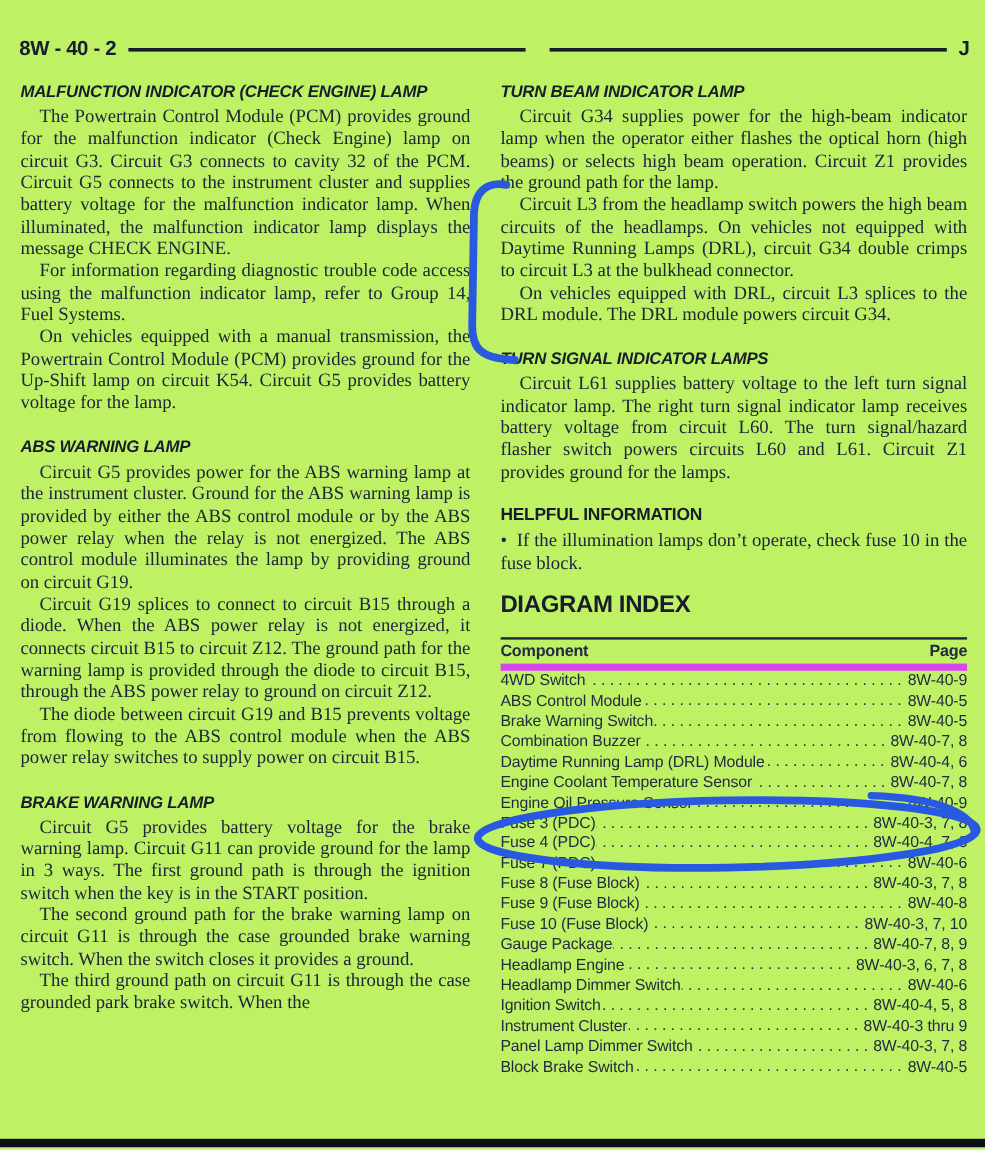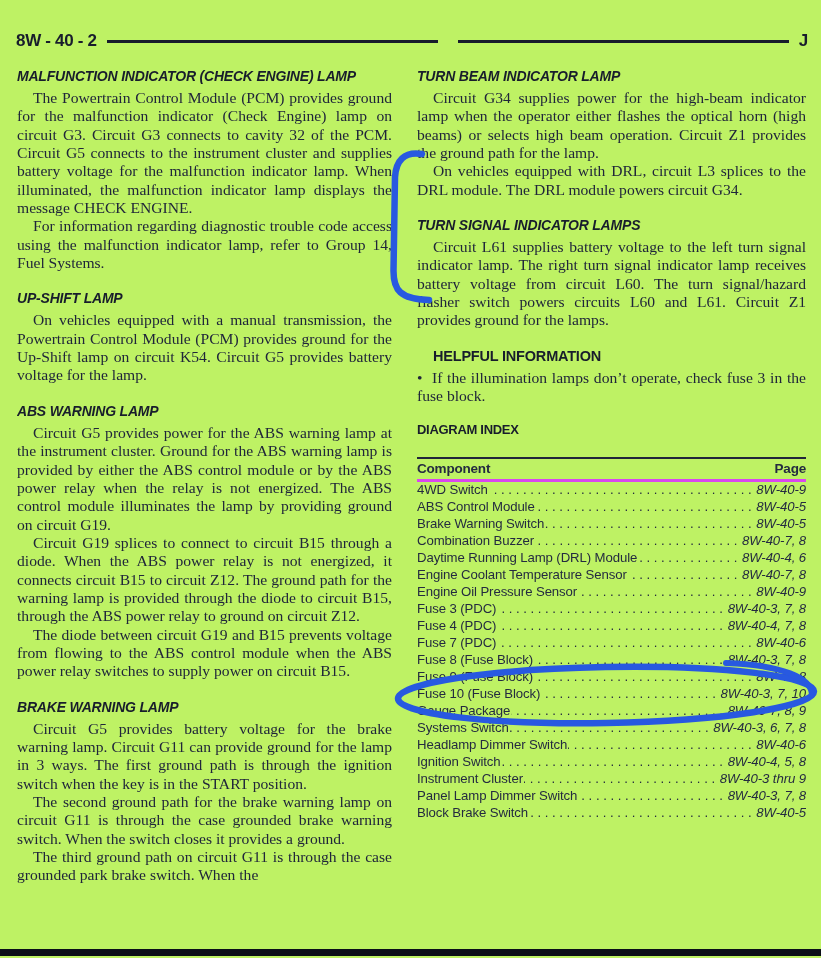--- a/index.html
+++ b/index.html
@@ -18,34 +18,34 @@
   .col-right{left:417px;width:389px;}
 
   .sec-heading{font-family:"Liberation Sans",sans-serif;font-style:italic;font-weight:bold;
         font-size:14px;line-height:20px;color:#181d2c;margin:16px 0 3px 0;letter-spacing:-0.2px;}
   .col > :first-child .sec-heading:first-child, .first-head{margin-top:10px;}
   .body-para{font-size:15.6px;line-height:18.35px;text-align:justify;text-indent:16px;margin:0;}
   .bullet{text-indent:0;}
   .bullet::before{content:"\2022\00a0\00a0";}
 
   .sans-h-small{font-family:"Liberation Sans",sans-serif;font-weight:bold;font-size:14.5px;
-        line-height:18px;color:#181d2c;margin:17px 0 4px 16px;letter-spacing:-0.2px;}
-  .sans-h-large{font-family:"Liberation Sans",sans-serif;font-weight:bold;font-size:13px;
+        line-height:18px;color:#181d2c;margin:17px 0 4px 0;letter-spacing:-0.2px;}
+  .sans-h-large{font-family:"Liberation Sans",sans-serif;font-weight:bold;font-size:20px;
         line-height:20px;color:#181d2c;margin:15px 0 0 0;letter-spacing:-0.3px;}
 
   .index-table{margin-top:17px;font-family:"Liberation Sans",sans-serif;color:#242b40;}
   .index-head{display:flex;justify-content:space-between;font-weight:bold;font-size:13.5px;
-        padding:2px 0 3px 0;border-top:2px solid #20263a;border-bottom:3px solid #d946ef;
+        padding:2px 0 3px 0;border-top:2px solid #20263a;border-bottom:6px solid #d946ef;
         letter-spacing:-0.2px;}
   .index-row{display:flex;align-items:baseline;font-size:13.2px;line-height:16.95px;
         letter-spacing:-0.1px;}
   .index-row .comp{white-space:nowrap;}
   .index-row .dots{flex:1;overflow:hidden;white-space:nowrap;letter-spacing:3.6px;
         margin:0 1px;direction:rtl;text-align:left;}
-  .index-row .pg{white-space:nowrap;font-style:italic;}
+  .index-row .pg{white-space:nowrap;}
 
   
   .annotation-overlay{position:absolute;left:0;top:0;pointer-events:none;}
 
   
   .bottom-bar{position:absolute;left:0;top:949px;width:821px;height:7px;background:#0b0e17;}
 </style>
 </head>
 <body>
 
@@ -55,44 +55,44 @@
     <span>8W - 40 - 2</span>
     <span class="hrule"></span>
     <span class="hrule"></span>
     <span>J</span>
   </div>
 
   <div class="col col-left">
       <h2 class="sec-heading first-head">MALFUNCTION INDICATOR (CHECK ENGINE) LAMP</h2>
       <p class="body-para">The Powertrain Control Module (PCM) provides ground for the malfunction indicator (Check Engine) lamp on circuit G3. Circuit G3 connects to cavity 32 of the PCM. Circuit G5 connects to the instrument cluster and supplies battery voltage for the malfunction indicator lamp. When illuminated, the malfunction indicator lamp displays the message CHECK ENGINE.</p>
       <p class="body-para">For information regarding diagnostic trouble code access using the malfunction indicator lamp, refer to Group 14, Fuel Systems.</p>
-      <h2 class="sec-heading">UP-SHIFT LAMP</h2>
       <p class="body-para">On vehicles equipped with a manual transmission, the Powertrain Control Module (PCM) provides ground for the Up-Shift lamp on circuit K54. Circuit G5 provides battery voltage for the lamp.</p>
       <h2 class="sec-heading">ABS WARNING LAMP</h2>
       <p class="body-para">Circuit G5 provides power for the ABS warning lamp at the instrument cluster. Ground for the ABS warning lamp is provided by either the ABS control module or by the ABS power relay when the relay is not energized. The ABS control module illuminates the lamp by providing ground on circuit G19.</p>
       <p class="body-para">Circuit G19 splices to connect to circuit B15 through a diode. When the ABS power relay is not energized, it connects circuit B15 to circuit Z12. The ground path for the warning lamp is provided through the diode to circuit B15, through the ABS power relay to ground on circuit Z12.</p>
       <p class="body-para">The diode between circuit G19 and B15 prevents voltage from flowing to the ABS control module when the ABS power relay switches to supply power on circuit B15.</p>
       <h2 class="sec-heading">BRAKE WARNING LAMP</h2>
       <p class="body-para">Circuit G5 provides battery voltage for the brake warning lamp. Circuit G11 can provide ground for the lamp in 3 ways. The first ground path is through the ignition switch when the key is in the START position.</p>
       <p class="body-para">The second ground path for the brake warning lamp on circuit G11 is through the case grounded brake warning switch. When the switch closes it provides a ground.</p>
       <p class="body-para">The third ground path on circuit G11 is through the case grounded park brake switch. When the</p>
     </div>
 
   <div class="col col-right">
     <div>
         <h2 class="sec-heading first-head">TURN BEAM INDICATOR LAMP</h2>
         <p class="body-para">Circuit G34 supplies power for the high-beam indicator lamp when the operator either flashes the optical horn (high beams) or selects high beam operation. Circuit Z1 provides the ground path for the lamp.</p>
+        <p class="body-para">Circuit L3 from the headlamp switch powers the high beam circuits of the headlamps. On vehicles not equipped with Daytime Running Lamps (DRL), circuit G34 double crimps to circuit L3 at the bulkhead connector.</p>
         <p class="body-para">On vehicles equipped with DRL, circuit L3 splices to the DRL module. The DRL module powers circuit G34.</p>
         <h2 class="sec-heading">TURN SIGNAL INDICATOR LAMPS</h2>
         <p class="body-para">Circuit L61 supplies battery voltage to the left turn signal indicator lamp. The right turn signal indicator lamp receives battery voltage from circuit L60. The turn signal/hazard flasher switch powers circuits L60 and L61. Circuit Z1 provides ground for the lamps.</p>
       </div>
 
     <h3 class="sans-h-small">HELPFUL INFORMATION</h3>
     <div>
-        <p class="body-para bullet">If the illumination lamps don’t operate, check fuse 3 in the fuse block.</p>
+        <p class="body-para bullet">If the illumination lamps don’t operate, check fuse 10 in the fuse block.</p>
       </div>
 
     <h3 class="sans-h-large">DIAGRAM INDEX</h3>
 
     <div class="index-table">
       <div class="index-head">
         <span>Component</span>
         <span>Page</span>
       </div>
       <div>
@@ -160,21 +160,21 @@
             <span class="comp">Fuse 10 (Fuse Block)</span>
             <span class="dots">..........................................................................................</span>
             <span class="pg">8W-40-3, 7, 10</span>
           </div>
           <div class="index-row">
             <span class="comp">Gauge Package</span>
             <span class="dots">..........................................................................................</span>
             <span class="pg">8W-40-7, 8, 9</span>
           </div>
           <div class="index-row">
-            <span class="comp">Systems Switch</span>
+            <span class="comp">Headlamp Engine</span>
             <span class="dots">..........................................................................................</span>
             <span class="pg">8W-40-3, 6, 7, 8</span>
           </div>
           <div class="index-row">
             <span class="comp">Headlamp Dimmer Switch</span>
             <span class="dots">..........................................................................................</span>
             <span class="pg">8W-40-6</span>
           </div>
           <div class="index-row">
             <span class="comp">Ignition Switch</span>

